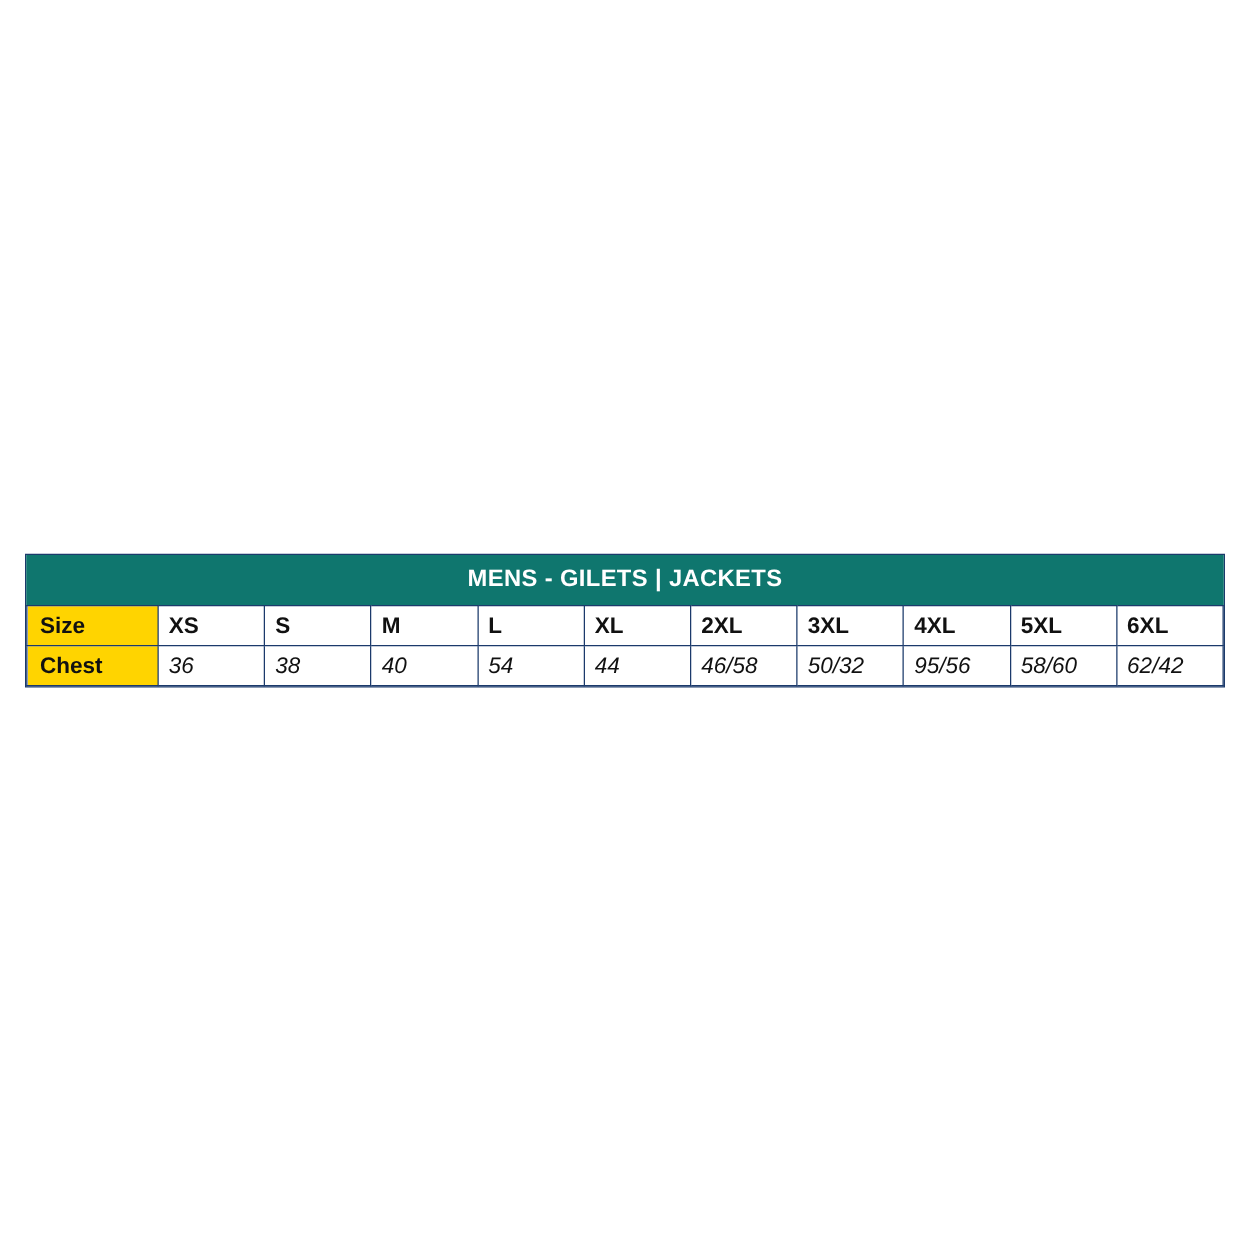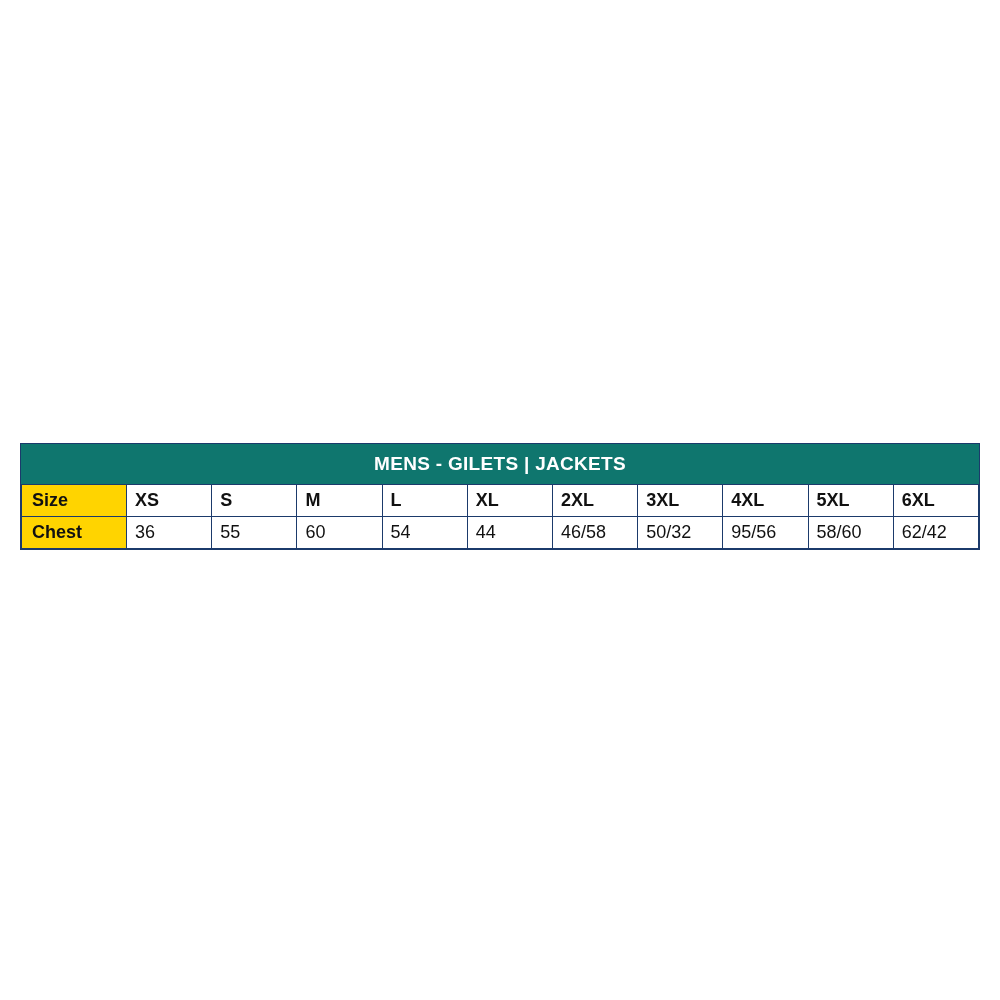--- a/index.html
+++ b/index.html
@@ -54,20 +54,21 @@
     font-weight: bold;
     color: #111111;
     width: 94px;
     padding-left: 10px;
   }
   table.size-table td.hdr {
     font-weight: bold;
   }
   table.size-table td.val {
     font-weight: normal;
+    font-style: italic;
   }
 </style>
 </head>
 <body>
 
 <div id="size-chart">
 
   <div class="chart-title">MENS - GILETS | JACKETS</div>
 
   <table class="size-table">
@@ -81,22 +82,22 @@
         <td class="hdr">XL</td>
         <td class="hdr">2XL</td>
         <td class="hdr">3XL</td>
         <td class="hdr">4XL</td>
         <td class="hdr">5XL</td>
         <td class="hdr">6XL</td>
       </tr>
       <tr>
         <td class="rowhead">Chest</td>
         <td class="val">36</td>
-        <td class="val">55</td>
-        <td class="val">60</td>
+        <td class="val">38</td>
+        <td class="val">40</td>
         <td class="val">54</td>
         <td class="val">44</td>
         <td class="val">46/58</td>
         <td class="val">50/32</td>
         <td class="val">95/56</td>
         <td class="val">58/60</td>
         <td class="val">62/42</td>
       </tr>
     </tbody>
   </table>

